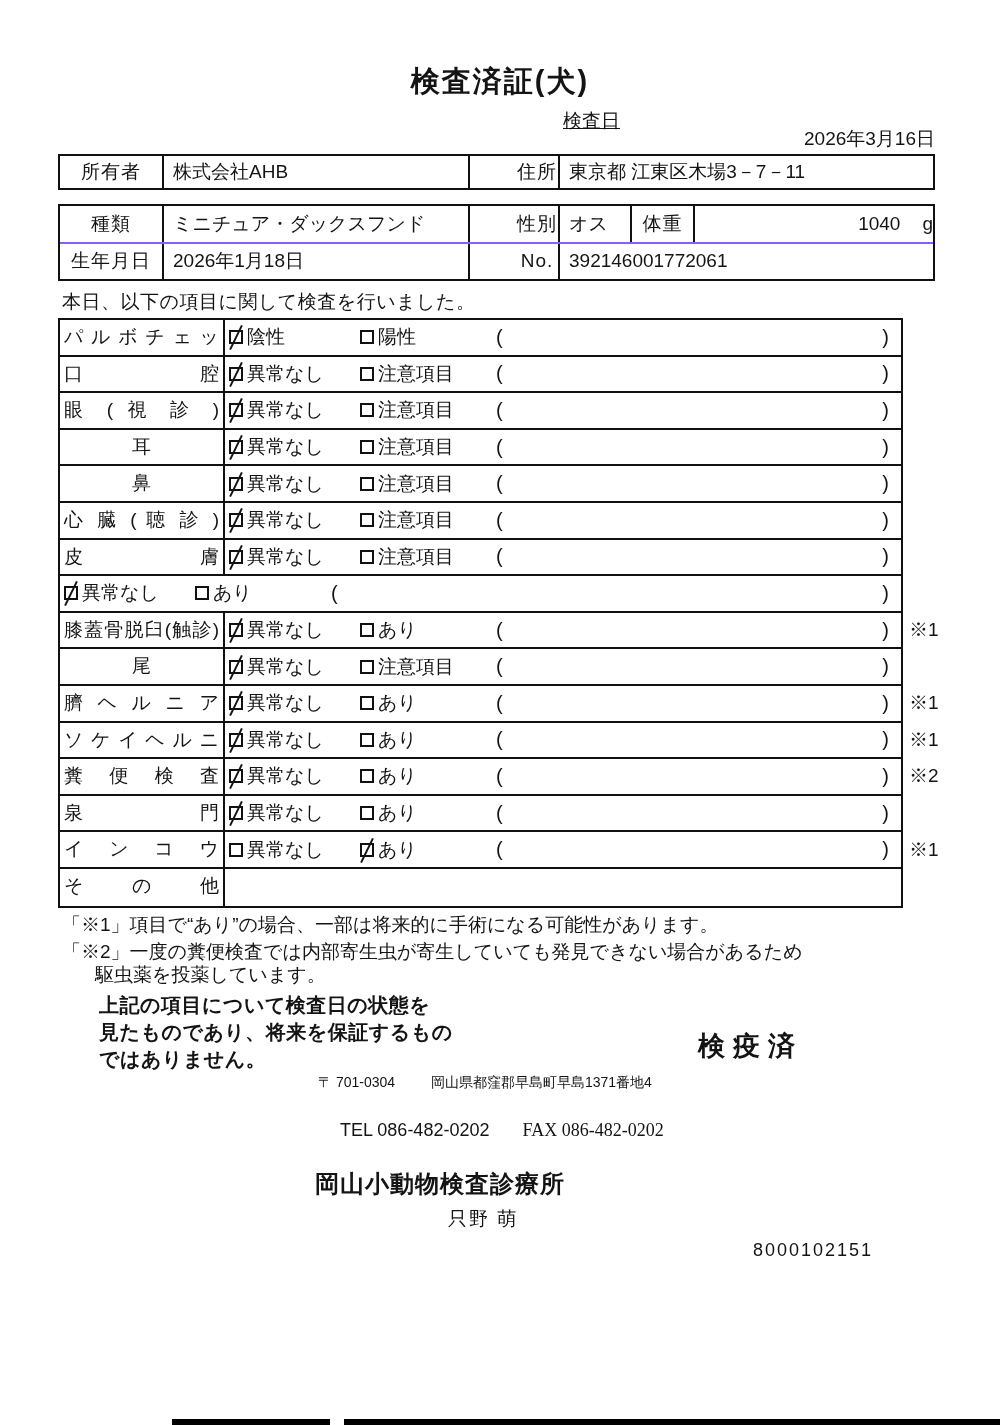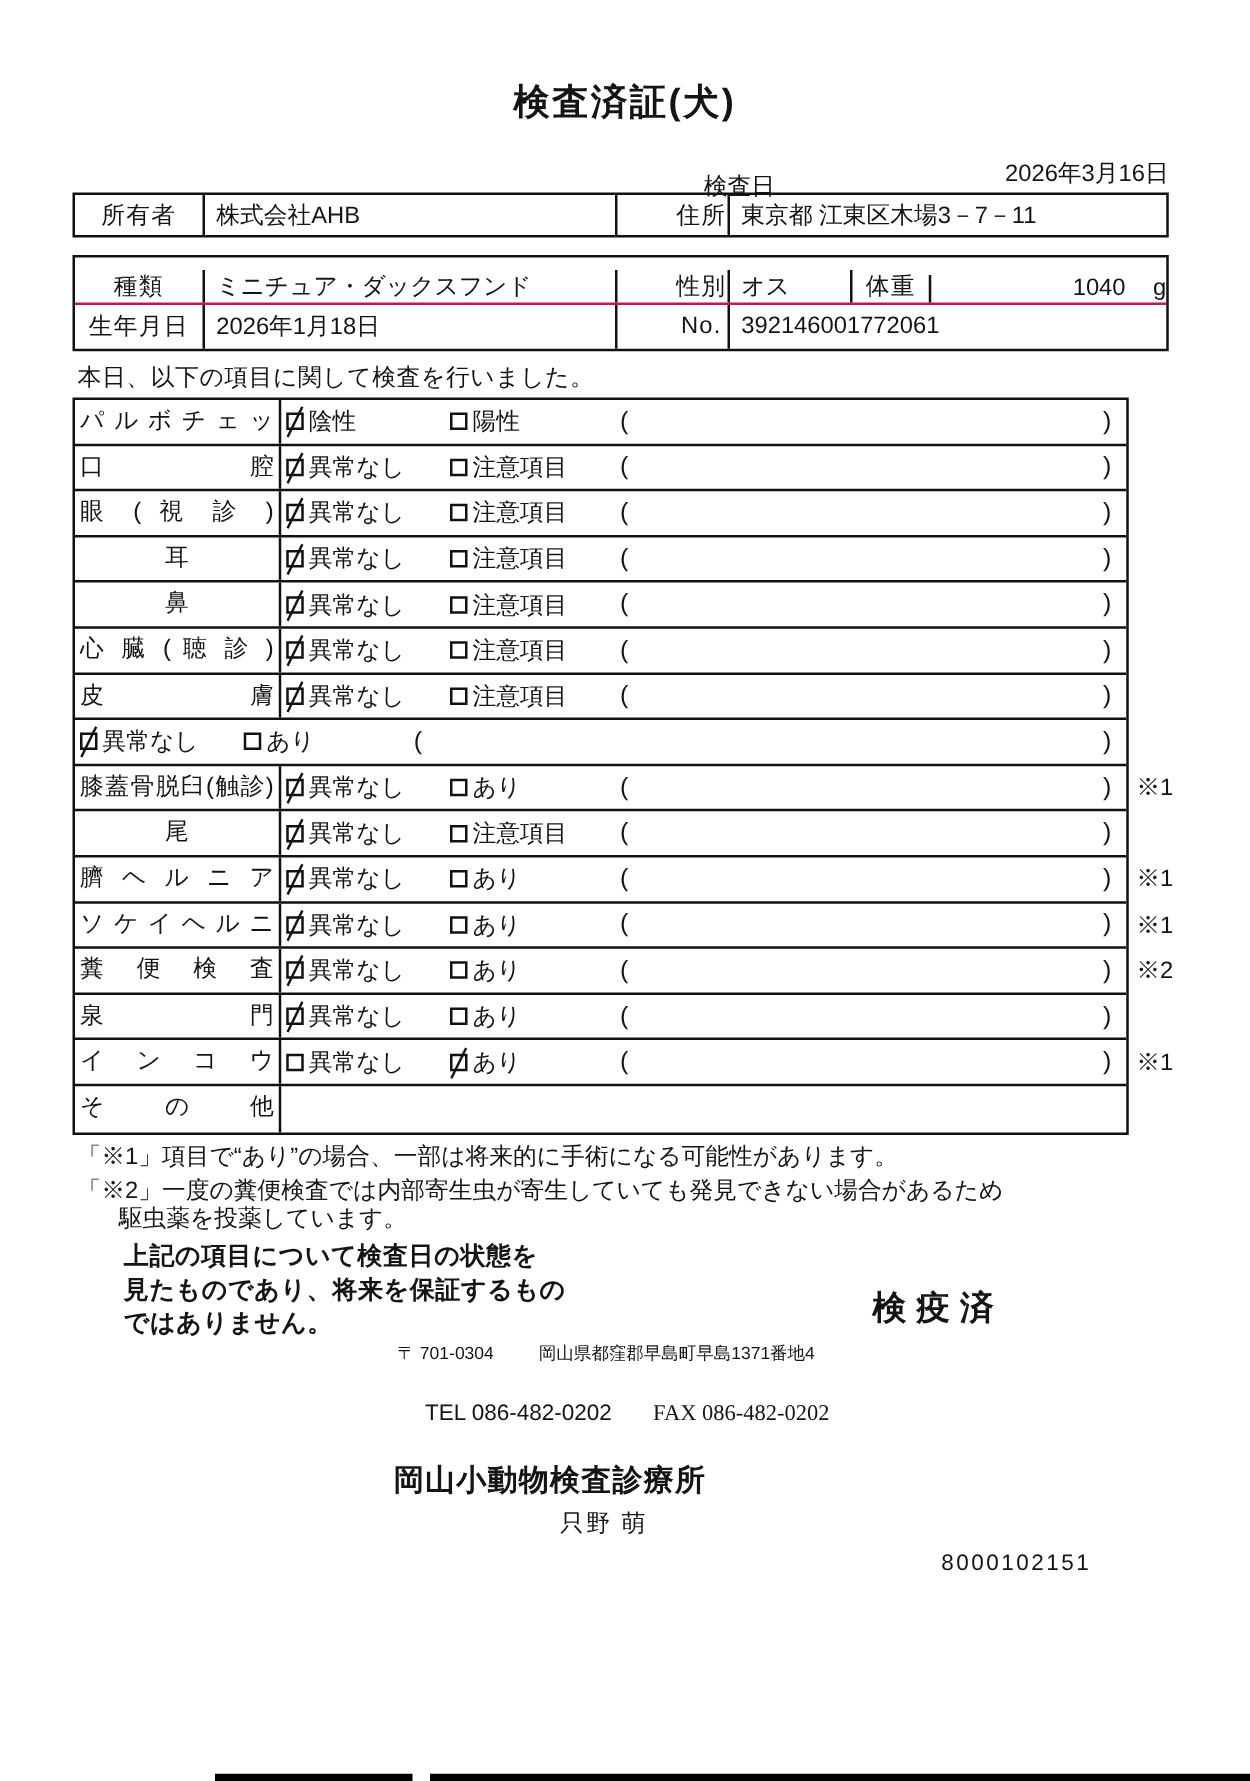--- a/index.html
+++ b/index.html
@@ -2,36 +2,36 @@
 <html lang="ja"><head>
 <meta charset="utf-8">
 <style>
   html,body{margin:0;padding:0;background:#e8e8e8;}
   .page{
     position:relative;width:1000px;height:1425px;background:#ffffff;
     font-family:"Liberation Sans",sans-serif;color:#141414;overflow:hidden;
   }
   .abs{position:absolute;}
   .title{top:62px;left:0;width:1000px;text-align:center;font-size:29px;font-weight:bold;letter-spacing:2px;}
-  .date-label{top:136px;left:563px;font-size:19px;}
+  .date-label{top:108px;left:563px;font-size:19px;text-decoration:underline;}
   .date-value{top:126px;left:770px;width:165px;text-align:right;font-size:19px;}
 
   .ftable{border:2px solid #111;box-sizing:border-box;display:flex;font-size:19px;}
   .owner-table{top:154px;left:58px;width:877px;height:36px;}
   .pet-table{top:204px;left:58px;width:877px;height:77px;flex-direction:column;}
   .prow{display:flex;flex:1;box-sizing:border-box;}
-  .prow.first{border-bottom:2px solid #be185d;align-items:flex-end;}
+  .prow.first{border-bottom:2px solid #8b5cf6;}
   .cell{box-sizing:border-box;display:flex;align-items:center;overflow:hidden;white-space:nowrap;}
   .cell.bl{border-left:2px solid #111;}
   .cell.head{justify-content:center;letter-spacing:1px;}
   .cell.val{padding-left:9px;}
   .w102{width:102px;flex:none;}
-  .w330{width:330px;flex:none;}
+  .w330{width:306px;flex:none;}
   .w90{width:90px;flex:none;padding-left:46px;}
-  .w92{width:98px;flex:none;}
+  .w92{width:72px;flex:none;}
   .w63{width:63px;flex:none;}
   .flex1{flex:1;}
   .weight-cell{justify-content:flex-end;}
   .weight-cell .unit{margin-left:22px;}
 
   .intro{top:289px;left:62px;font-size:19px;letter-spacing:0.5px;}
 
   .insp-table{top:318px;left:58px;width:845px;border:2px solid #111;box-sizing:border-box;}
   .trow{display:flex;height:36.6px;border-bottom:2px solid #111;box-sizing:border-box;position:relative;align-items:stretch;}
   .trow:last-child{border-bottom:none;}

